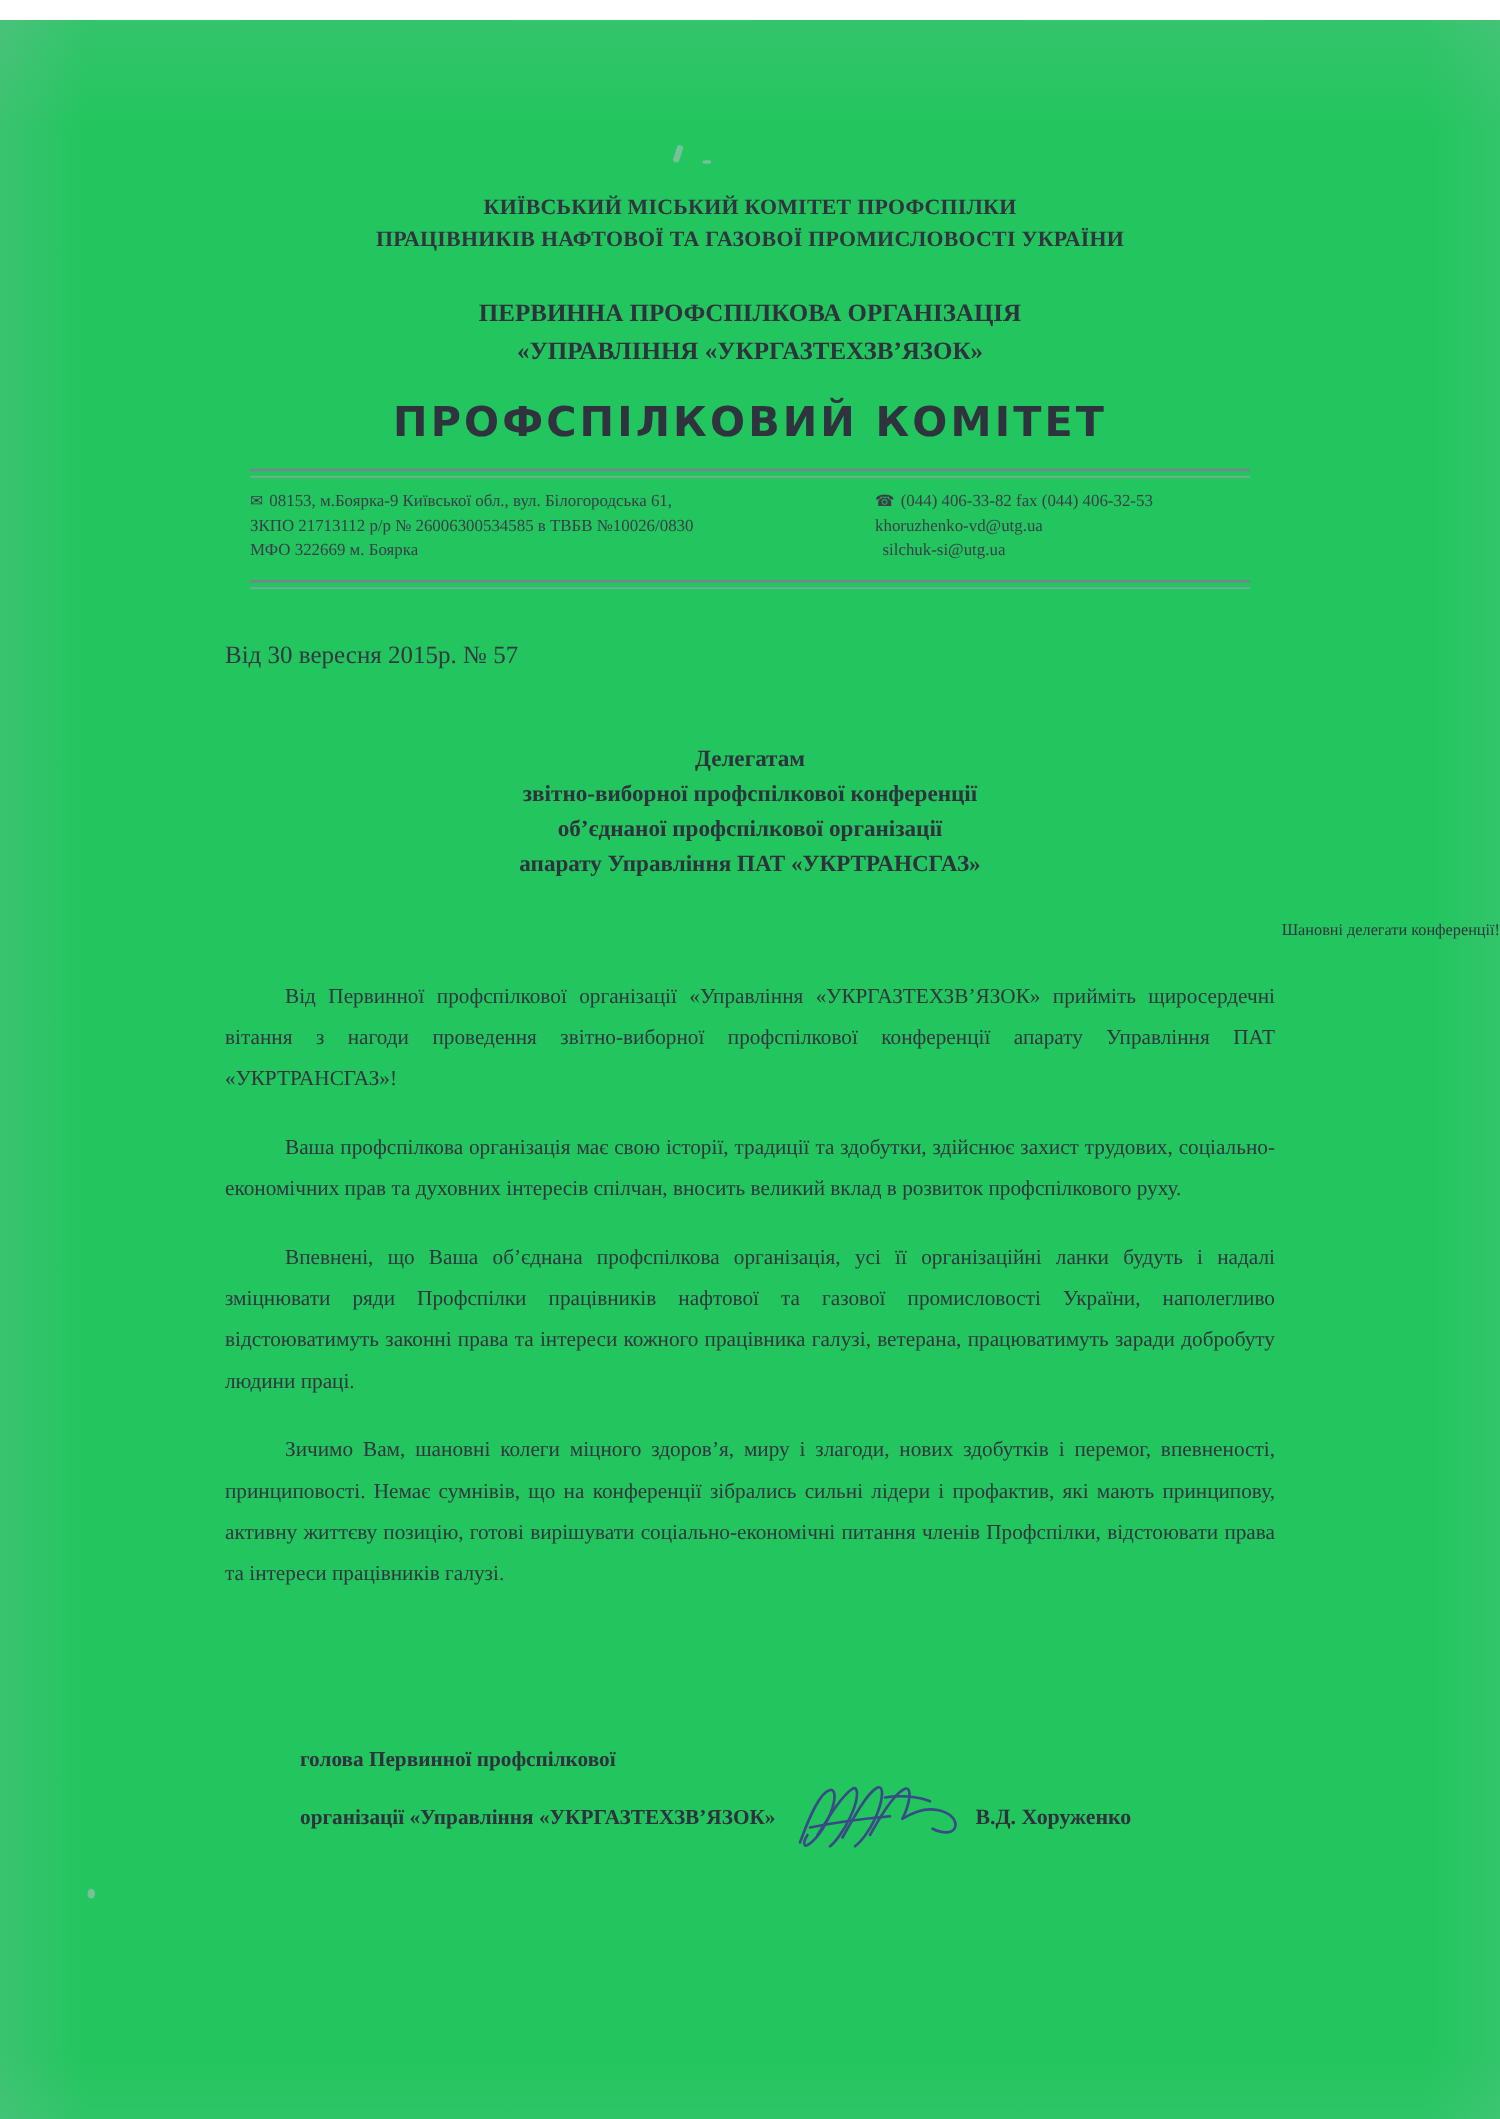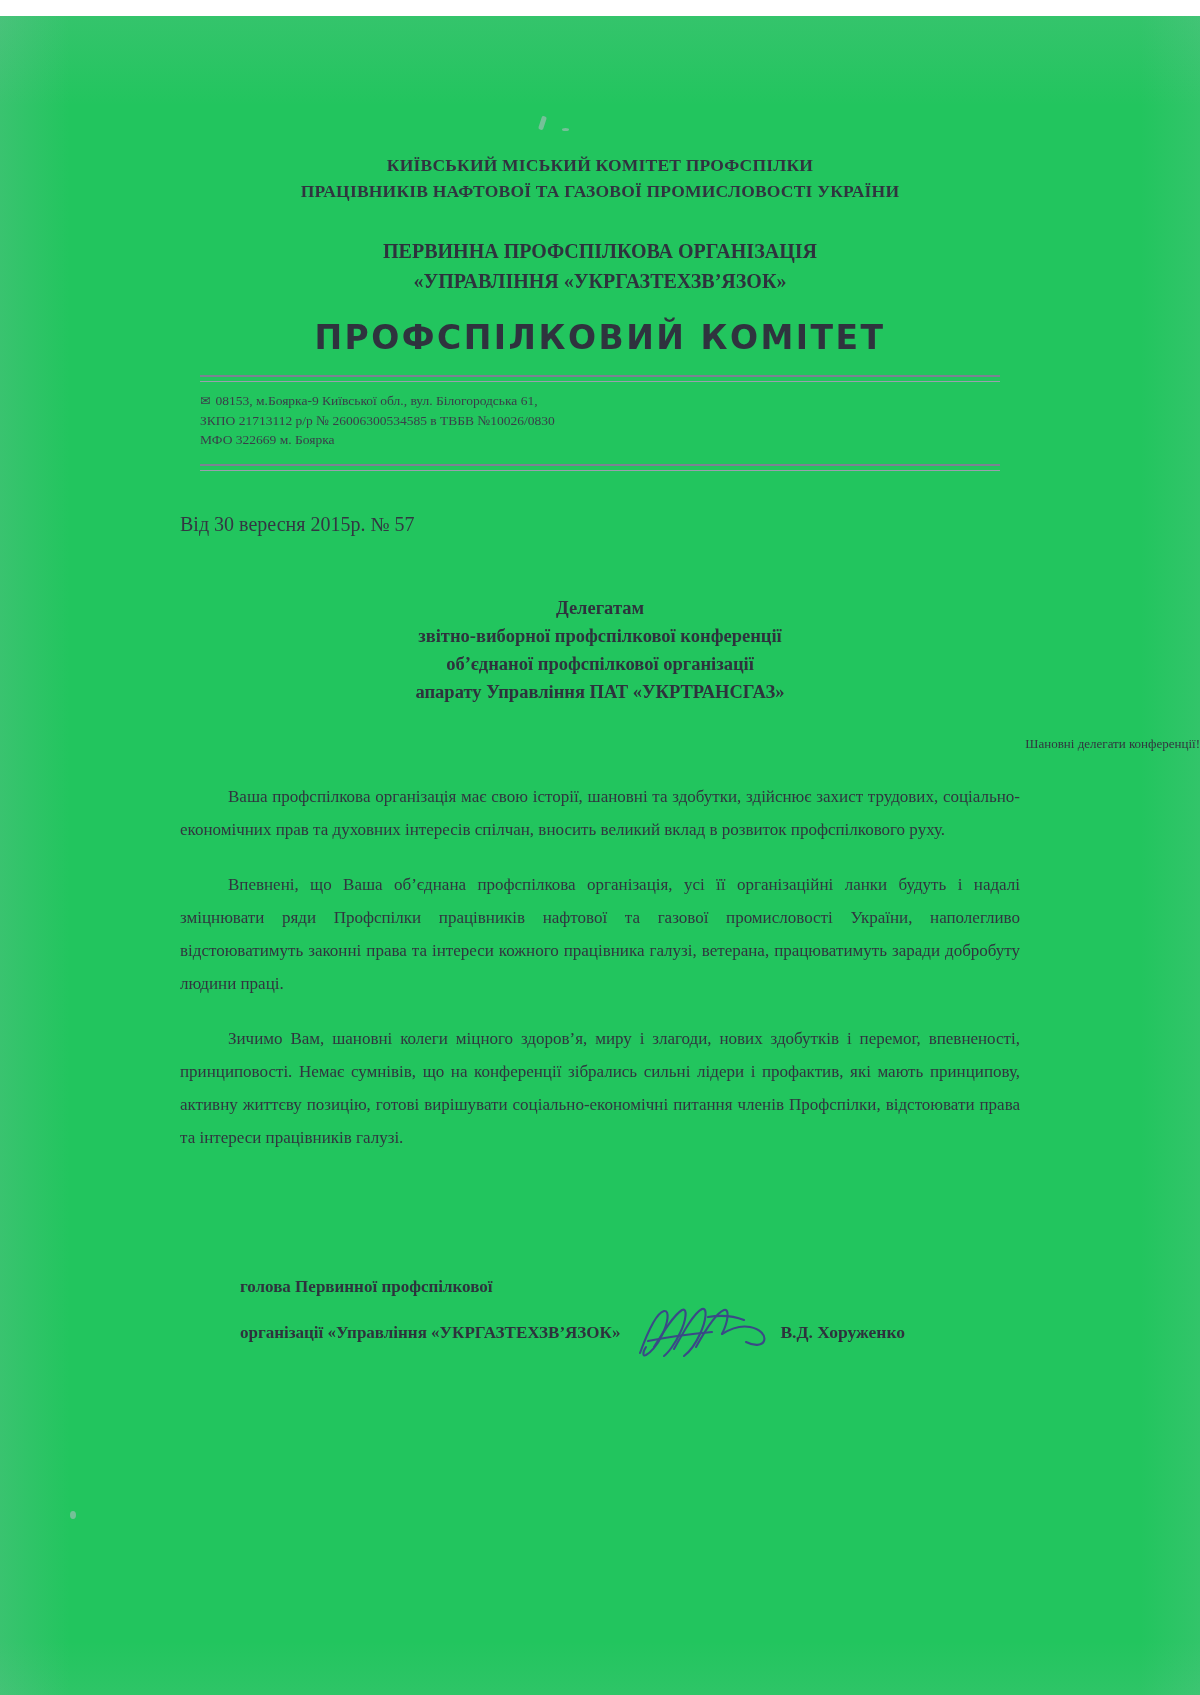--- a/index.html
+++ b/index.html
@@ -209,37 +209,45 @@
     <div class="rule-top"></div>
 
     <div class="contacts">
       <div class="col-left">
         <div class="row">
           <span class="gl">✉</span><span>08153,  м.Боярка-9 Київської обл., вул. Білогородська 61,</span>
         </div>
         <div class="row">ЗКПО 21713112 р/р № 26006300534585 в ТВБВ №10026/0830</div>
         <div class="row">МФО 322669 м. Боярка</div>
       </div>
+      <div class="col-right">
+        <div class="row">
+          <span class="gl">☎</span><span>(044)  406-33-82  fax (044) 406-32-53</span>
+        </div>
+        <div class="row">khoruzhenko-vd@utg.ua</div>
+        <div class="row" style="padding-left:6px;">silchuk-si@utg.ua</div>
+      </div>
     </div>
 
     <div class="rule-bottom"></div>
 
     <div class="dateline">Від 30 вересня 2015р. № 57</div>
 
     <div class="addressee">
       <div>Делегатам</div>
       <div>звітно-виборної профспілкової конференції</div>
       <div>об’єднаної профспілкової організації</div>
       <div>апарату Управління ПАТ «УКРТРАНСГАЗ»</div>
     </div>
 
     <div class="salutation">Шановні делегати конференції!</div>
 
     <div class="body">
-      <p>Ваша профспілкова організація має свою історії, шановні та здобутки,  здійснює захист трудових, соціально-економічних  прав  та духовних  інтересів спілчан, вносить великий вклад в розвиток профспілкового руху.</p>
+      <p>Від Первинної профспілкової організації «Управління «УКРГАЗТЕХЗВ’ЯЗОК» прийміть щиросердечні вітання  з нагоди проведення звітно-виборної профспілкової конференції апарату Управління ПАТ «УКРТРАНСГАЗ»!</p>
+      <p>Ваша профспілкова організація має свою історії, традиції та здобутки,  здійснює захист трудових, соціально-економічних  прав  та духовних  інтересів спілчан, вносить великий вклад в розвиток профспілкового руху.</p>
       <p>Впевнені, що   Ваша об’єднана профспілкова організація, усі її організаційні ланки будуть і надалі зміцнювати  ряди Профспілки працівників нафтової та газової промисловості України, наполегливо відстоюватимуть   законні права  та інтереси  кожного працівника галузі,  ветерана, працюватимуть заради  добробуту людини праці.</p>
       <p class="last">Зичимо Вам, шановні колеги міцного здоров’я, миру і злагоди, нових здобутків і перемог, впевненості, принциповості. Немає сумнівів, що на конференції зібрались сильні лідери і профактив, які мають принципову, активну життєву позицію, готові вирішувати соціально-економічні питання членів Профспілки, відстоювати права та інтереси працівників галузі.</p>
     </div>
 
     <div class="signature">
       <div class="sig-lines">
         <div>голова Первинної профспілкової</div>
         <div class="sig-final">
           <span>організації «Управління «УКРГАЗТЕХЗВ’ЯЗОК»</span>
           <span class="sig-scribble">

